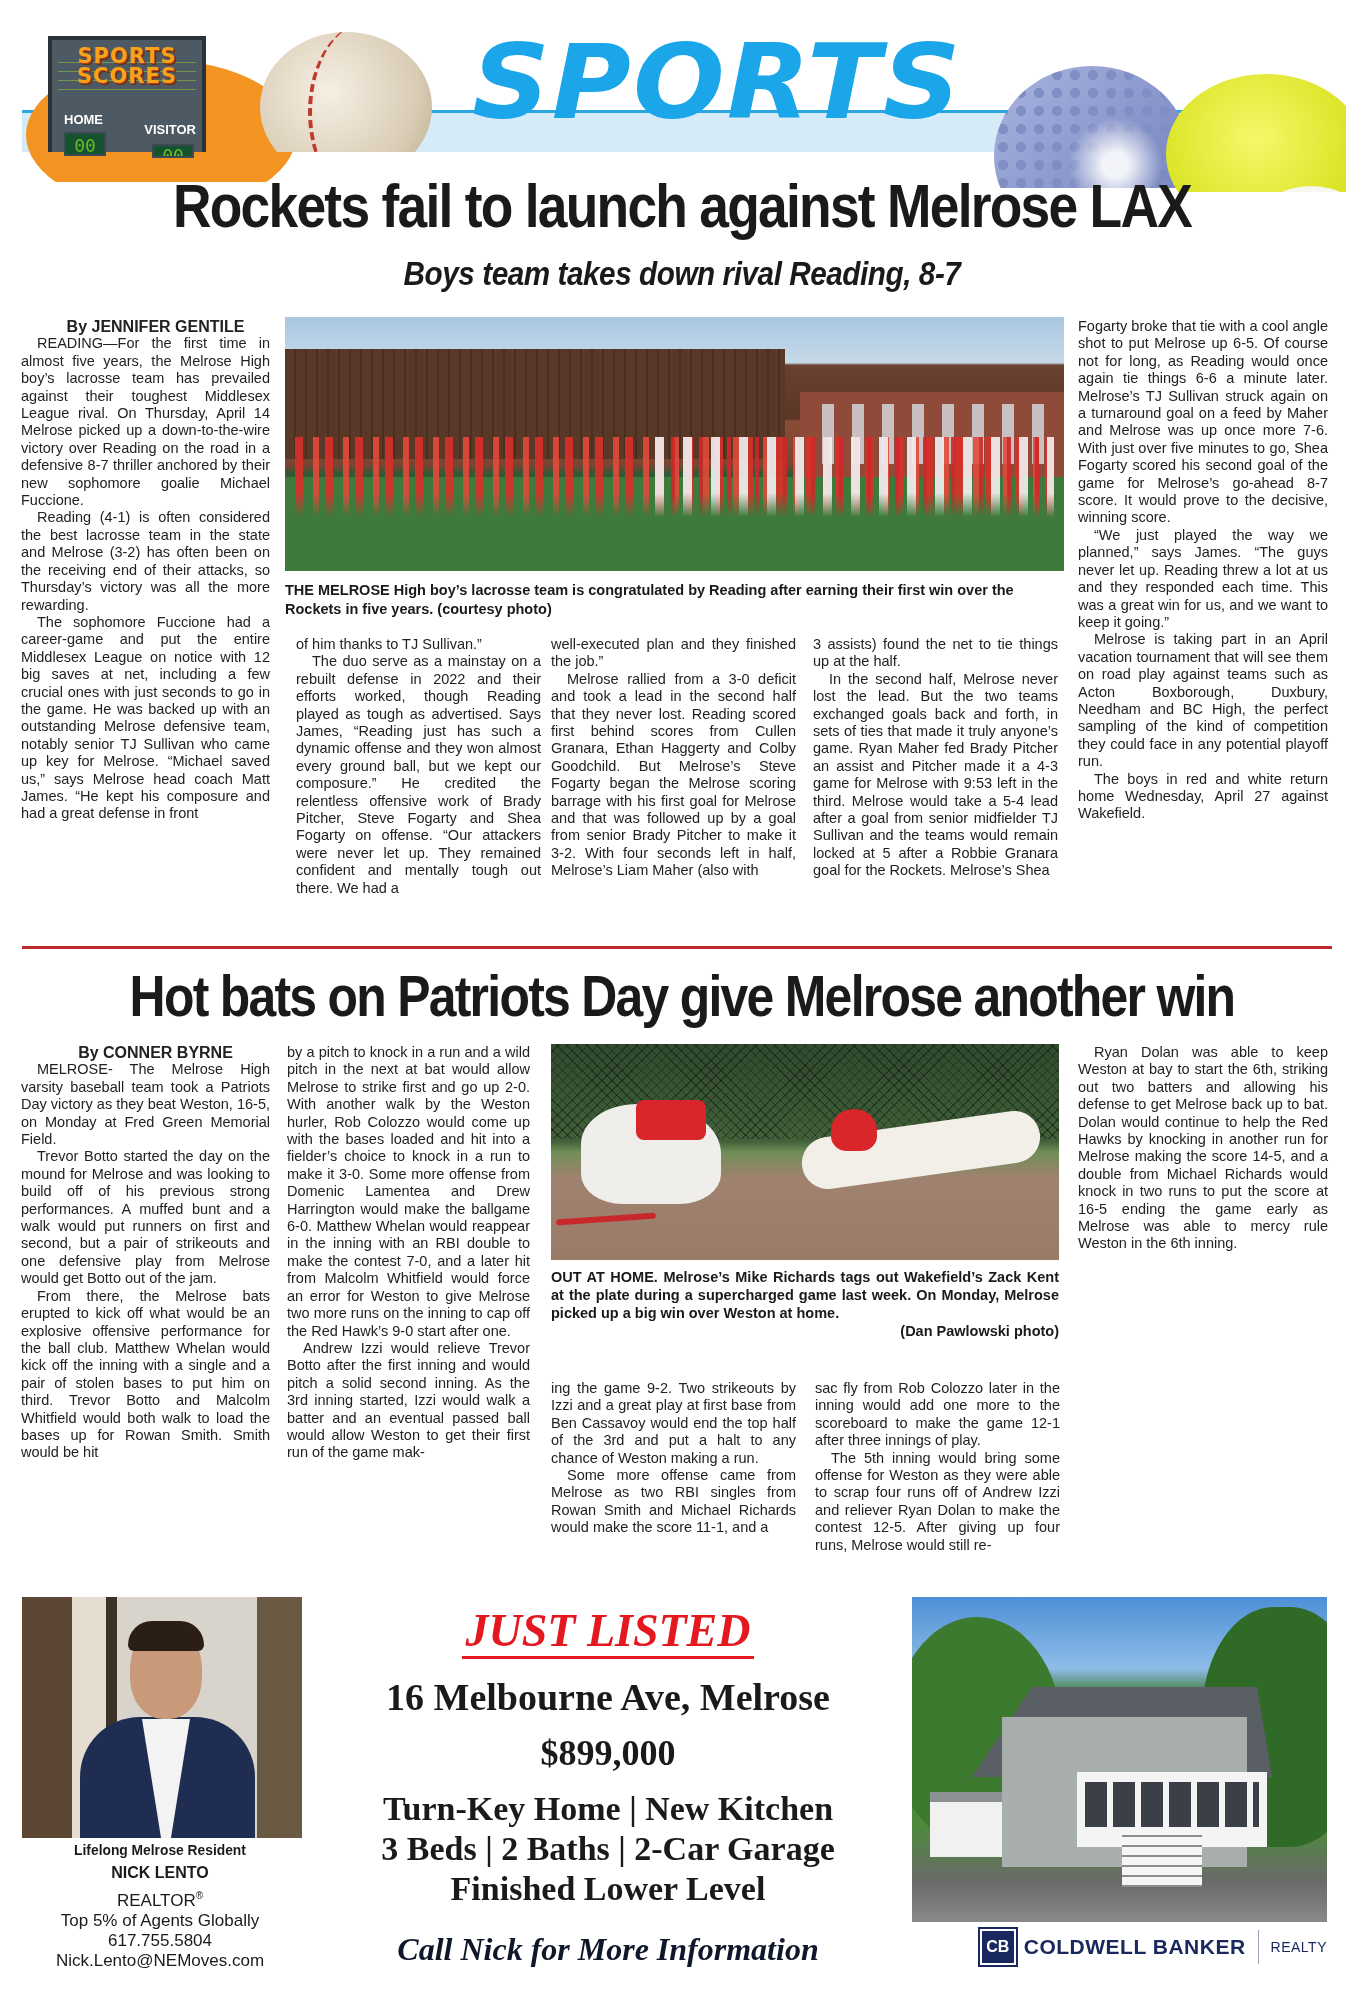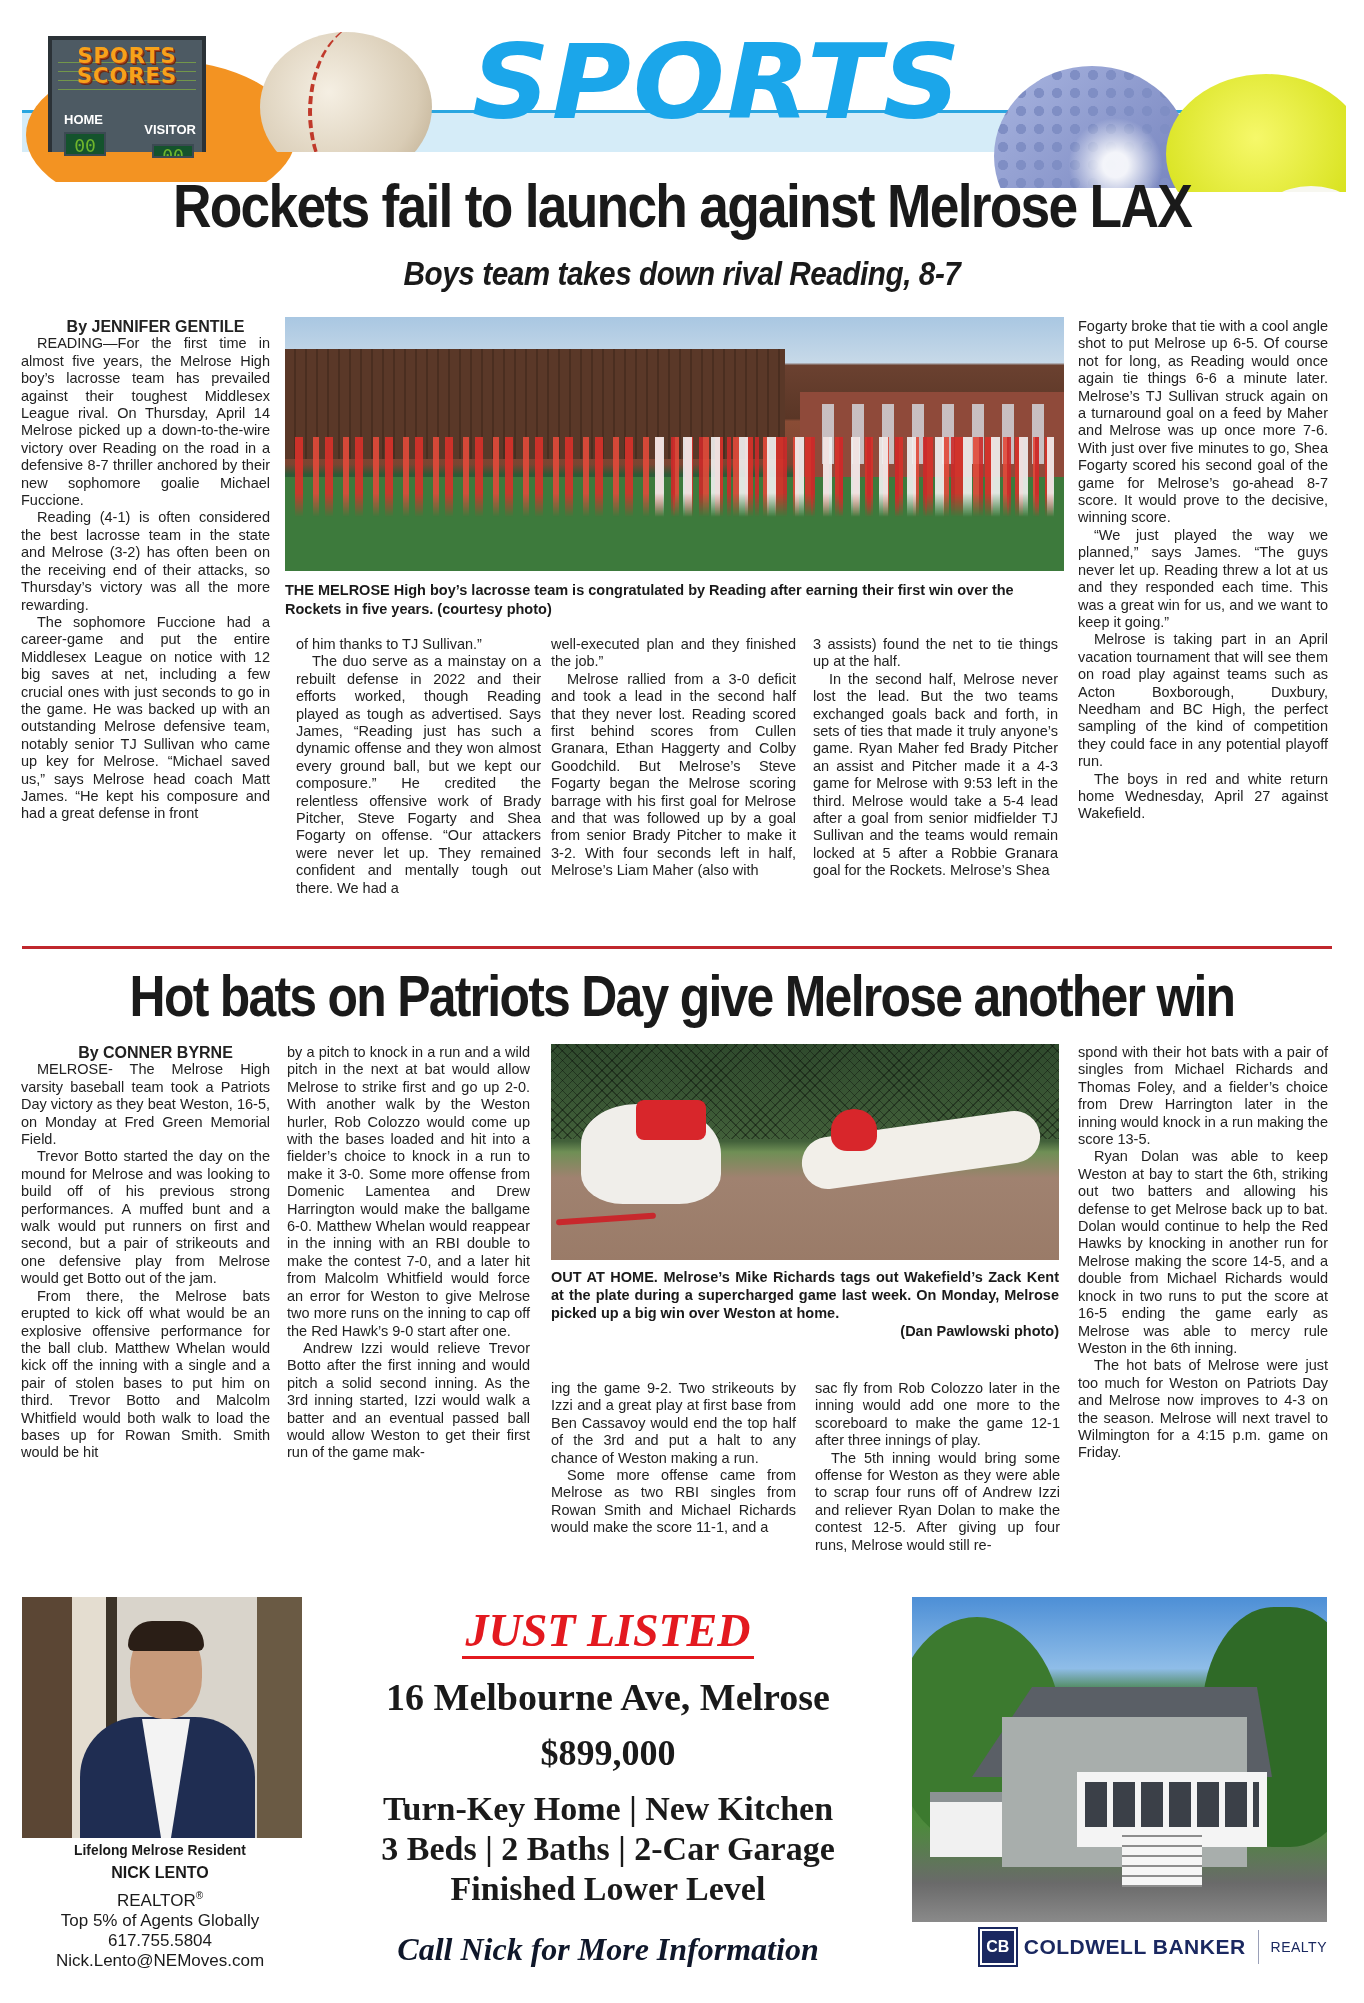--- a/index.html
+++ b/index.html
@@ -217,23 +217,21 @@
 
 <div class="col a2c3">
   <p class="noind">ing the game 9-2. Two strikeouts by Izzi and a great play at first base from Ben Cassavoy would end the top half of the 3rd and put a halt to any chance of Weston making a run.</p>
   <p>Some more offense came from Melrose as two RBI singles from Rowan Smith and Michael Richards would make the score 11-1, and a</p>
 </div>
 <div class="col a2c4">
   <p class="noind">sac fly from Rob Colozzo later in the inning would add one more to the scoreboard to make the game 12-1 after three innings of play.</p>
   <p>The 5th inning would bring some offense for Weston as they were able to scrap four runs off of Andrew Izzi and reliever Ryan Dolan to make the contest 12-5. After giving up four runs, Melrose would still re-</p>
 </div>
 <div class="col a2c5">
-  <p class="noind">spond with their hot bats with a pair of singles from Michael Richards and Thomas Foley, and a fielder’s choice from Drew Harrington later in the inning would knock in a run making the score 13-5.</p>
   <p>Ryan Dolan was able to keep Weston at bay to start the 6th, striking out two batters and allowing his defense to get Melrose back up to bat. Dolan would continue to help the Red Hawks by knocking in another run for Melrose making the score 14-5, and a double from Michael Richards would knock in two runs to put the score at 16-5 ending the game early as Melrose was able to mercy rule Weston in the 6th inning.</p>
-  <p>The hot bats of Melrose were just too much for Weston on Patriots Day and Melrose now improves to 4-3 on the season. Melrose will next travel to Wilmington for a 4:15 p.m. game on Friday.</p>
 </div>
 
 <div class="ad-photo">
   <div class="suit"></div>
   <div class="shirt"></div>
   <div class="head"></div>
   <div class="hair"></div>
 </div>
 <div class="agent">
   <div class="tag">Lifelong Melrose Resident</div>

